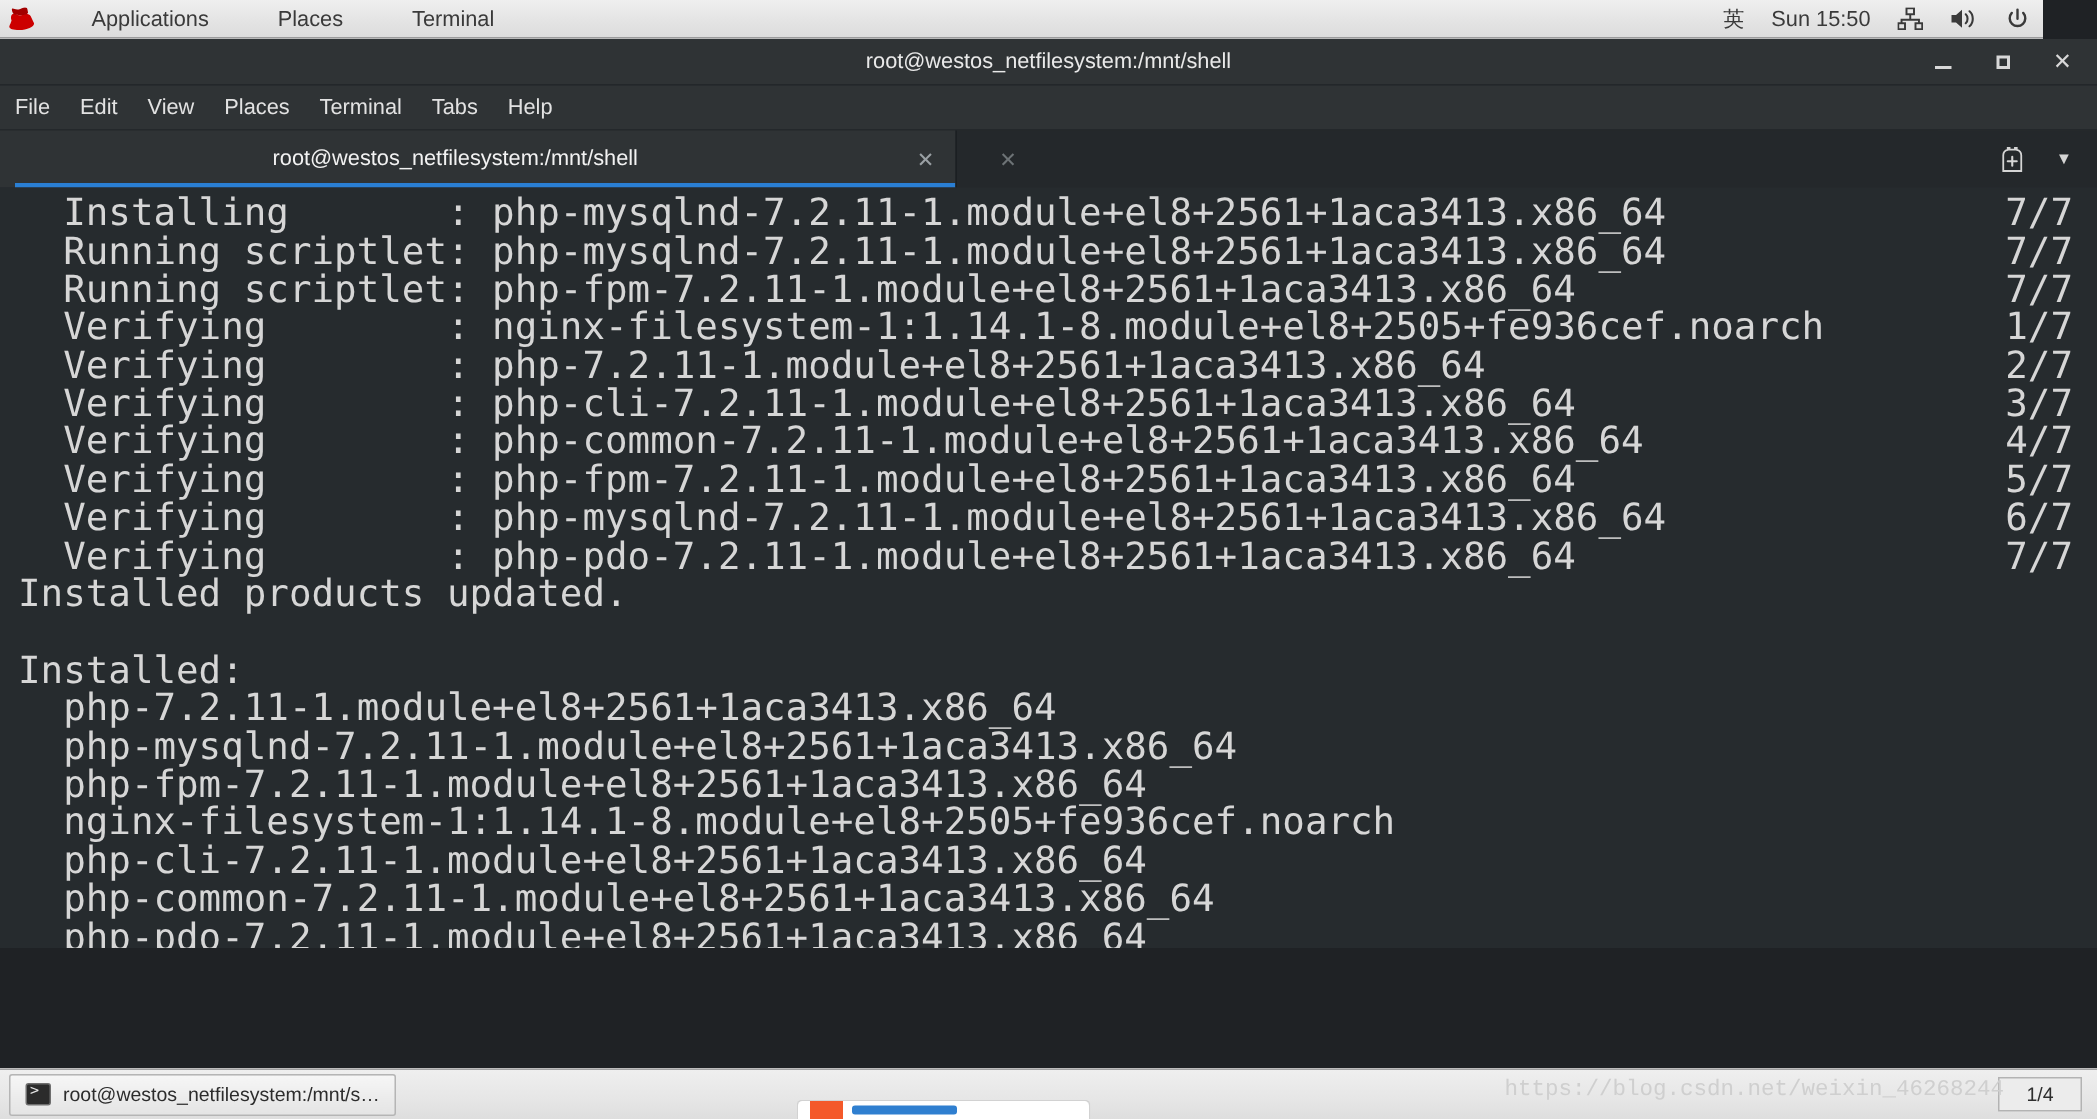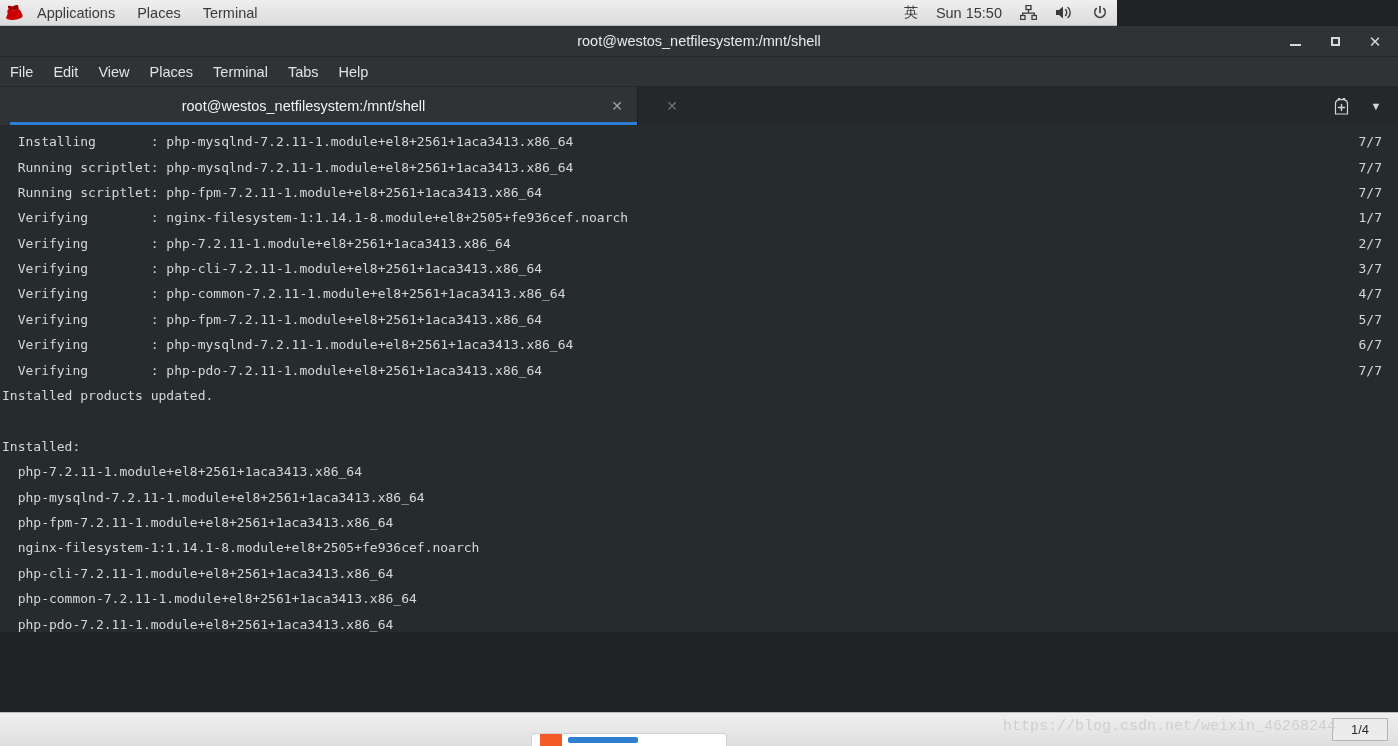--- a/index.html
+++ b/index.html
@@ -6,25 +6,25 @@
   html, body {
     width: 1398px; height: 746px;
     overflow: hidden;
     background: #1f2225;
     font-family: "Liberation Sans", sans-serif;
   }
 
   
   #gnome-top-bar {
     position: absolute; top: 0; left: 0;
-    width: 1117px; height: 26px;
+    width: 1362px; height: 26px;
     background: linear-gradient(to bottom, #efefef 0%, #e4e4e4 55%, #dcdcdc 100%);
     border-bottom: 1px solid #b8b8b8;
     display: flex; align-items: center;
-    font-size: 14.5px; color: #3a3a3a;
+    font-size: 14.5px; color: #3a3a3a; gap: 24px;
   }
   #gnome-top-bar .tb-item {
     padding: 0 11px; height: 26px;
     display: flex; align-items: center; white-space: nowrap;
   }
   .redhat-logo { width: 26px; display: flex; align-items: center; justify-content: center; padding-left: 4px; }
   .tb-spacer { flex: 1 1 auto; }
   #gnome-top-bar .tb-right { display: flex; align-items: center; }
   #gnome-top-bar .tb-right .tb-item { padding: 0 9px; }
   .ime-label { font-size: 14px; font-family: "DejaVu Sans", sans-serif; }
@@ -105,23 +105,23 @@
   .tabbar-btn.small { width: 28px; font-size: 11px; }
 
   
   #terminal-body {
     flex: 1 1 auto; background: #262b2e;
     position: relative; overflow: hidden;
     padding: 4px 0 0 0;
   }
   #terminal-lines {
     font-family: "DejaVu Sans Mono", "Liberation Mono", monospace;
-    font-size: 13px; line-height: 25.4px;
+    font-size: 25px; line-height: 25.4px;
     color: #d6d6d6; white-space: pre;
-    padding-left: 2px;
+    padding-left: 12px;
   }
   .tline { display: flex; height: 25.4px; align-items: baseline; }
   .tline .lmain { flex: 0 0 auto; }
   .tline .lcount { margin-left: auto; padding-right: 16px; flex: 0 0 auto; }
   .cursor-block {
     display: inline-block; width: 11px; height: 20px;
     background: #d6d6d6; vertical-align: -3px; margin-left: 1px;
   }
 
   
@@ -290,20 +290,24 @@
       </div>
     </div>
   </div>
 
   <div id="terminal-body">
     <div id="terminal-lines"><div class="tline"><span class="lmain">  Installing       : php-mysqlnd-7.2.11-1.module+el8+2561+1aca3413.x86_64</span><span class="lcount">7/7</span></div><div class="tline"><span class="lmain">  Running scriptlet: php-mysqlnd-7.2.11-1.module+el8+2561+1aca3413.x86_64</span><span class="lcount">7/7</span></div><div class="tline"><span class="lmain">  Running scriptlet: php-fpm-7.2.11-1.module+el8+2561+1aca3413.x86_64</span><span class="lcount">7/7</span></div><div class="tline"><span class="lmain">  Verifying        : nginx-filesystem-1:1.14.1-8.module+el8+2505+fe936cef.noarch</span><span class="lcount">1/7</span></div><div class="tline"><span class="lmain">  Verifying        : php-7.2.11-1.module+el8+2561+1aca3413.x86_64</span><span class="lcount">2/7</span></div><div class="tline"><span class="lmain">  Verifying        : php-cli-7.2.11-1.module+el8+2561+1aca3413.x86_64</span><span class="lcount">3/7</span></div><div class="tline"><span class="lmain">  Verifying        : php-common-7.2.11-1.module+el8+2561+1aca3413.x86_64</span><span class="lcount">4/7</span></div><div class="tline"><span class="lmain">  Verifying        : php-fpm-7.2.11-1.module+el8+2561+1aca3413.x86_64</span><span class="lcount">5/7</span></div><div class="tline"><span class="lmain">  Verifying        : php-mysqlnd-7.2.11-1.module+el8+2561+1aca3413.x86_64</span><span class="lcount">6/7</span></div><div class="tline"><span class="lmain">  Verifying        : php-pdo-7.2.11-1.module+el8+2561+1aca3413.x86_64</span><span class="lcount">7/7</span></div><div class="tline"><span class="lmain">Installed products updated.</span></div><div class="tline"><span class="lmain"></span></div><div class="tline"><span class="lmain">Installed:</span></div><div class="tline"><span class="lmain">  php-7.2.11-1.module+el8+2561+1aca3413.x86_64</span></div><div class="tline"><span class="lmain">  php-mysqlnd-7.2.11-1.module+el8+2561+1aca3413.x86_64</span></div><div class="tline"><span class="lmain">  php-fpm-7.2.11-1.module+el8+2561+1aca3413.x86_64</span></div><div class="tline"><span class="lmain">  nginx-filesystem-1:1.14.1-8.module+el8+2505+fe936cef.noarch</span></div><div class="tline"><span class="lmain">  php-cli-7.2.11-1.module+el8+2561+1aca3413.x86_64</span></div><div class="tline"><span class="lmain">  php-common-7.2.11-1.module+el8+2561+1aca3413.x86_64</span></div><div class="tline"><span class="lmain">  php-pdo-7.2.11-1.module+el8+2561+1aca3413.x86_64</span></div><div class="tline"><span class="lmain"></span></div><div class="tline"><span class="lmain">Complete!</span></div><div class="tline"><span class="lmain">[root@westos_netfilesystem shell]# </span><span class="cursor-block"></span></div></div>
   </div>
 </div>
 
 <div id="taskbar">
+  <div id="taskbar-window-button">
+    <span class="term-mini-icon"></span>
+    <span class="tb-title">root@westos_netfilesystem:/mnt/s…</span>
+  </div>
   <div class="taskbar-spacer"></div>
   <div id="workspace-indicator">
     <span>1/4</span>
   </div>
 </div>
 
 <div id="bottom-popup">
   <span class="popup-logo"></span>
   <span class="popup-bar"></span>
 </div>

